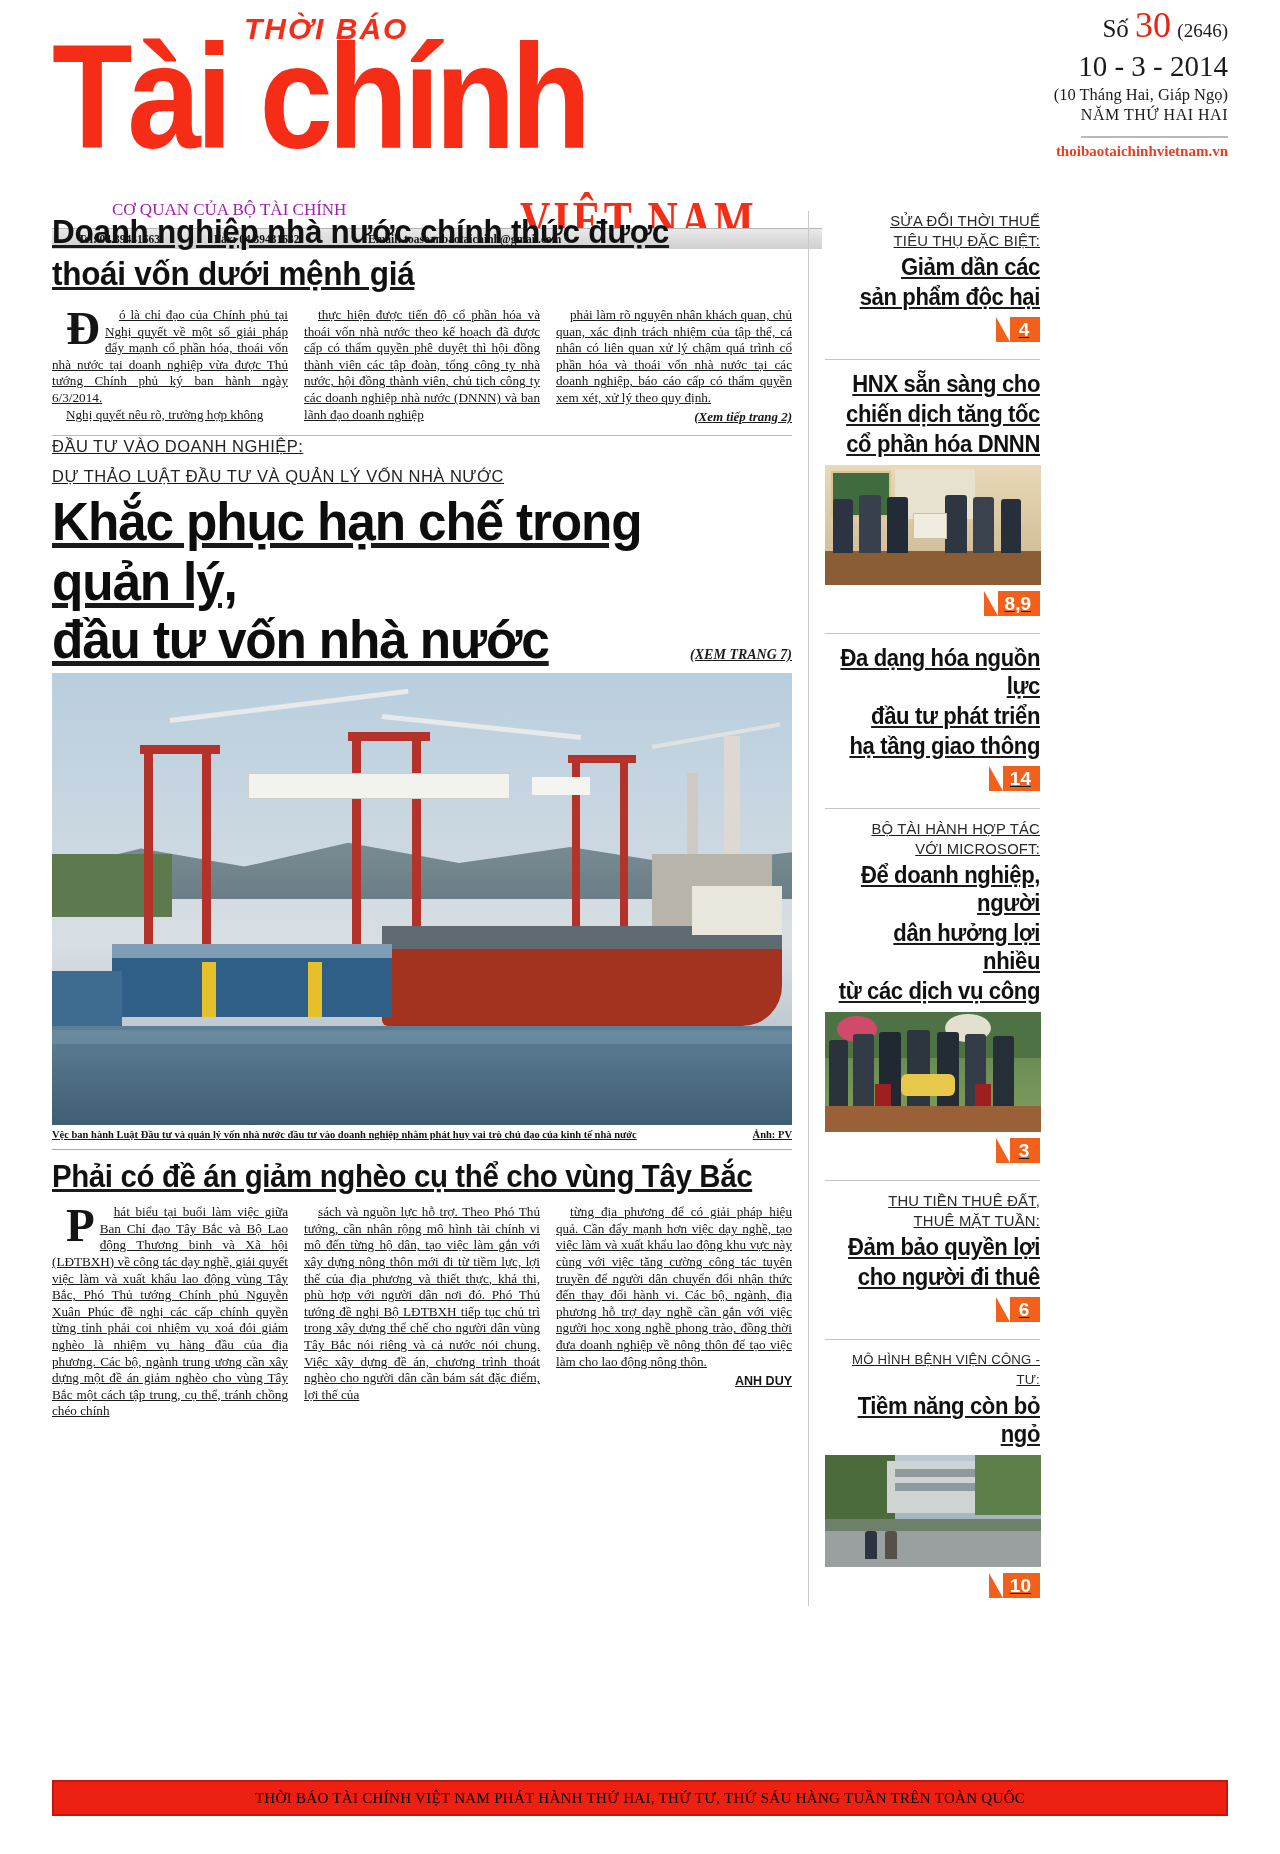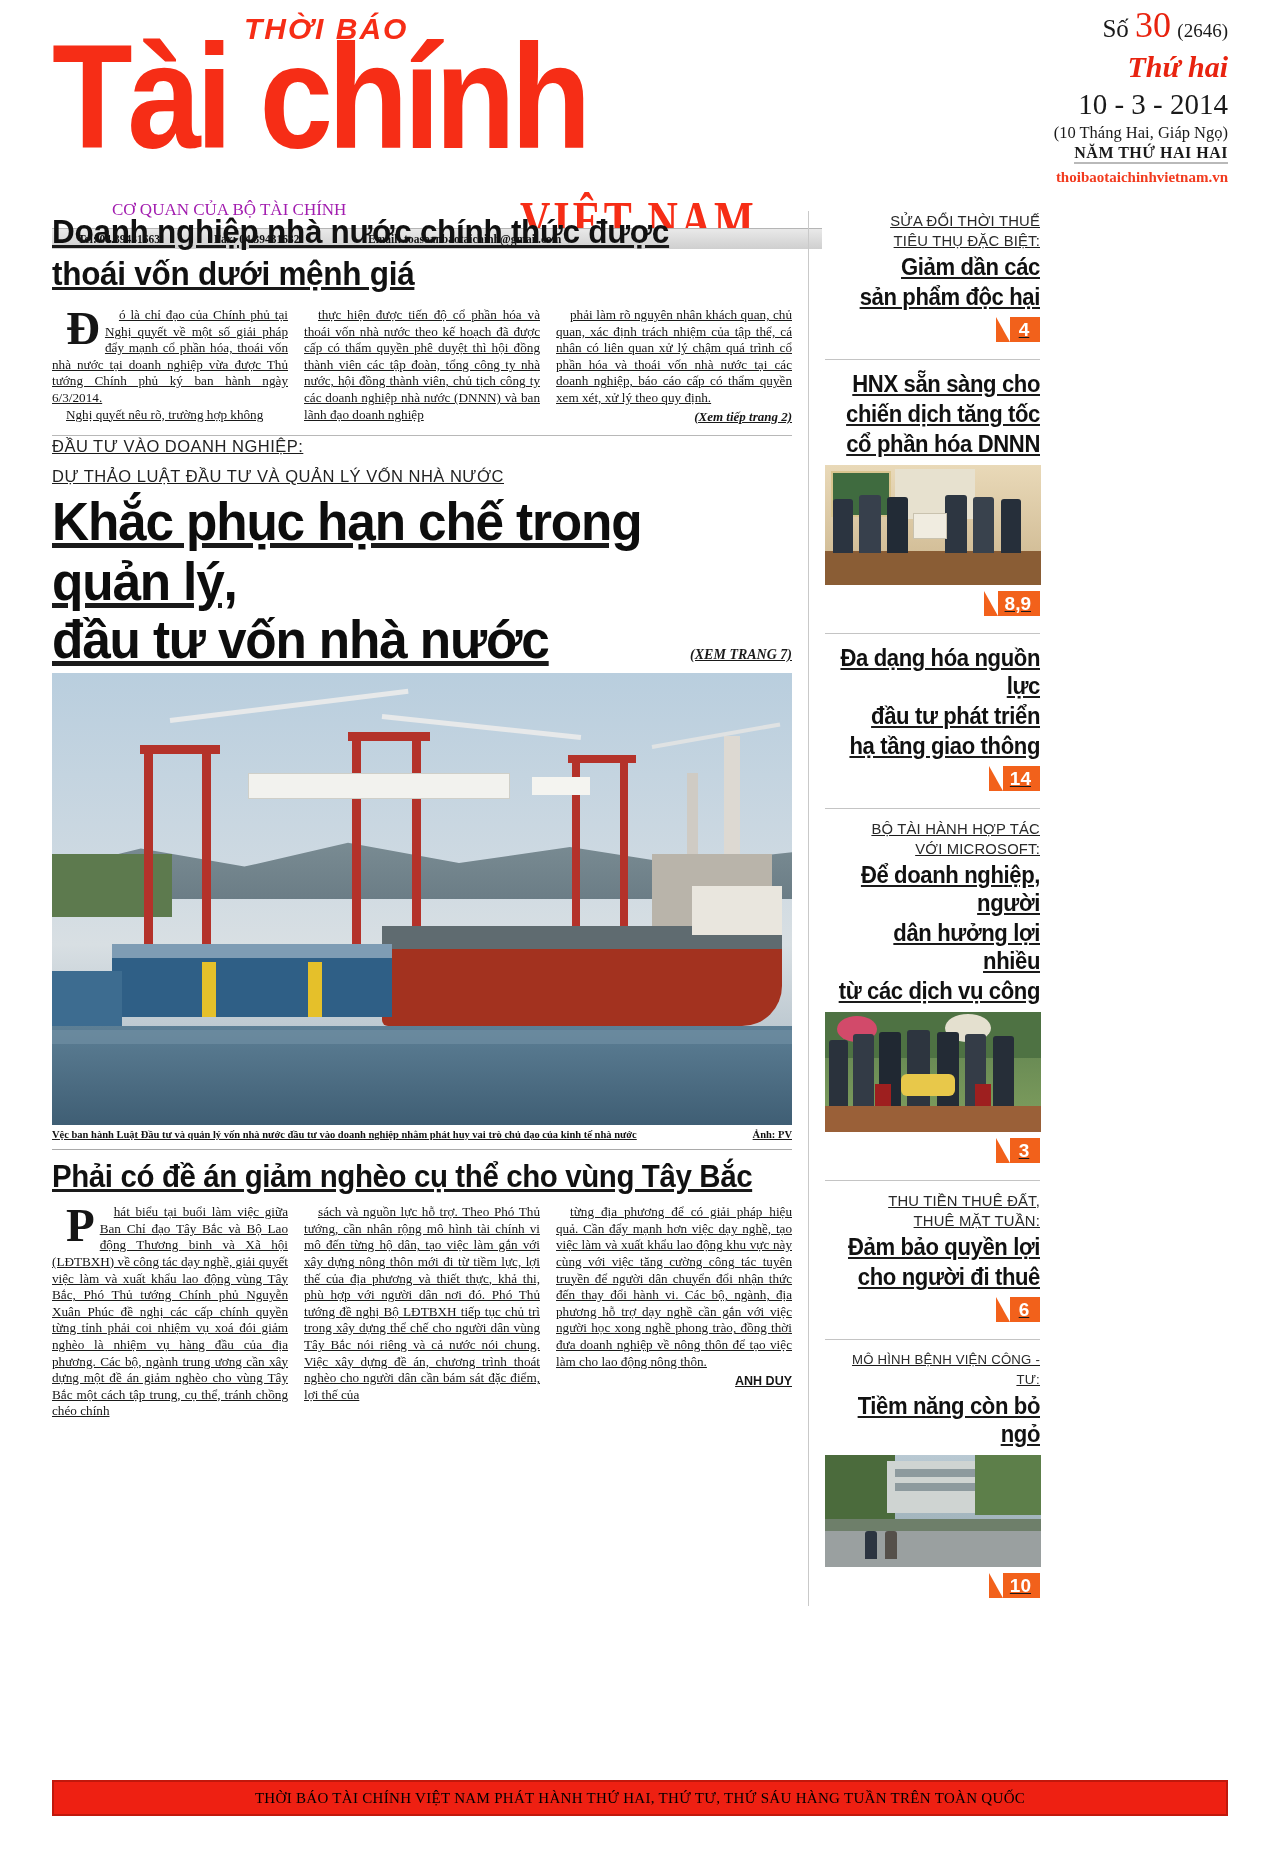--- a/index.html
+++ b/index.html
@@ -54,22 +54,22 @@
   .cb3 { position: absolute; left: 316px; }
 
   .mast-right { position: absolute; right: 0; top: 8px; width: 350px; text-align: right; }
   .so-line { font-size: 25px; color: #1a1a1a; line-height: 34px; }
   .so-line b { font-size: 36px; color: #e8230f; font-weight: normal; }
   .so-line .paren { font-size: 19px; }
   .thuhai { font-size: 30px; font-style: italic; font-weight: bold; color: #e8230f; line-height: 38px; }
   .datebig { font-size: 29px; line-height: 36px; }
   .lunar { font-size: 16.5px; line-height: 22px; }
   .namthu {
-    font-size: 16px; font-weight: bold; letter-spacing: .5px;
-    display: inline-block; padding-bottom: 0; border-bottom: 2px solid #b9b9b9;
+    font-size: 16px; font-weight: normal; letter-spacing: .5px;
+    display: inline-block; padding-bottom: 12px; border-bottom: 2px solid #b9b9b9;
   }
   .weburl {
     font-family: "Liberation Serif", serif; font-weight: bold;
     font-size: 15px; color: #f23a1e; margin-top: 5px;
   }
 
   
   .content { position: relative; display: flex; gap: 0; margin-top: 6px; text-decoration: underline; }
   .main-col { width: 740px; }
   .rail { width: 16px; }
@@ -199,21 +199,20 @@
         <span class="cb2">Fax: 04.39431632</span>
         <span class="cb3">Email: toasoanbaotaichinh@gmail.com</span>
       </div>
     </div>
     <div class="mast-right">
       <div class="so-line">
         <span>Số</span>
         <b>30</b>
         <span class="paren">(2646)</span>
       </div>
-      <div class="thuhai">Thứ hai</div>
       <div class="datebig">10 - 3 - 2014</div>
       <div class="lunar">(10 Tháng Hai, Giáp Ngọ)</div>
       <div><span class="namthu">NĂM THỨ HAI HAI</span></div>
       <div class="weburl">thoibaotaichinhvietnam.vn</div>
     </div>
   </div>
 
   <div class="content">
 
     <div class="main-col">

